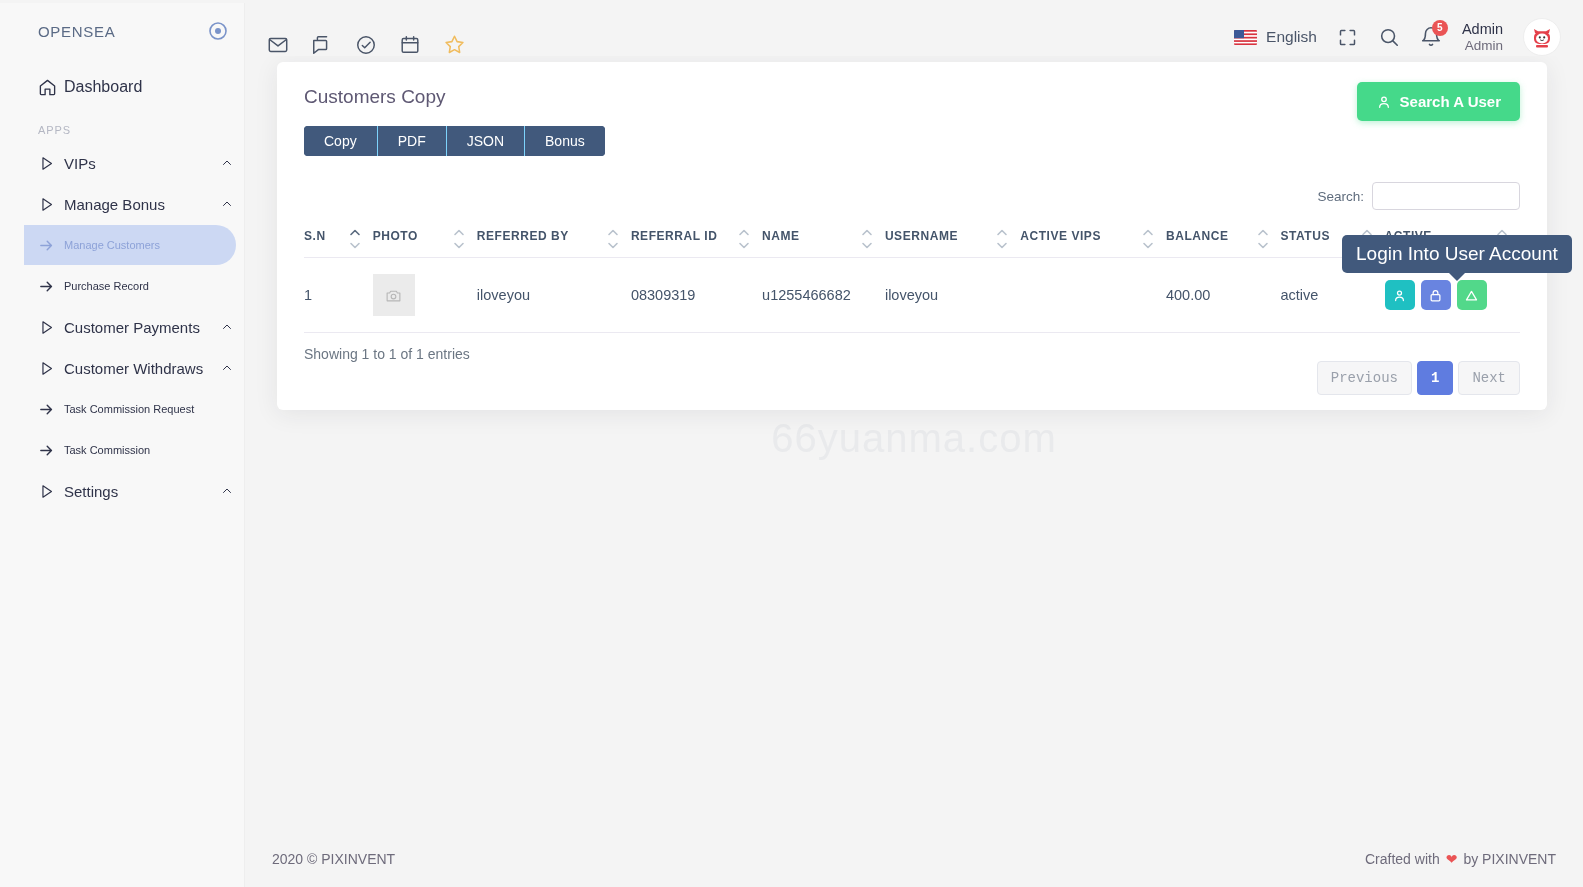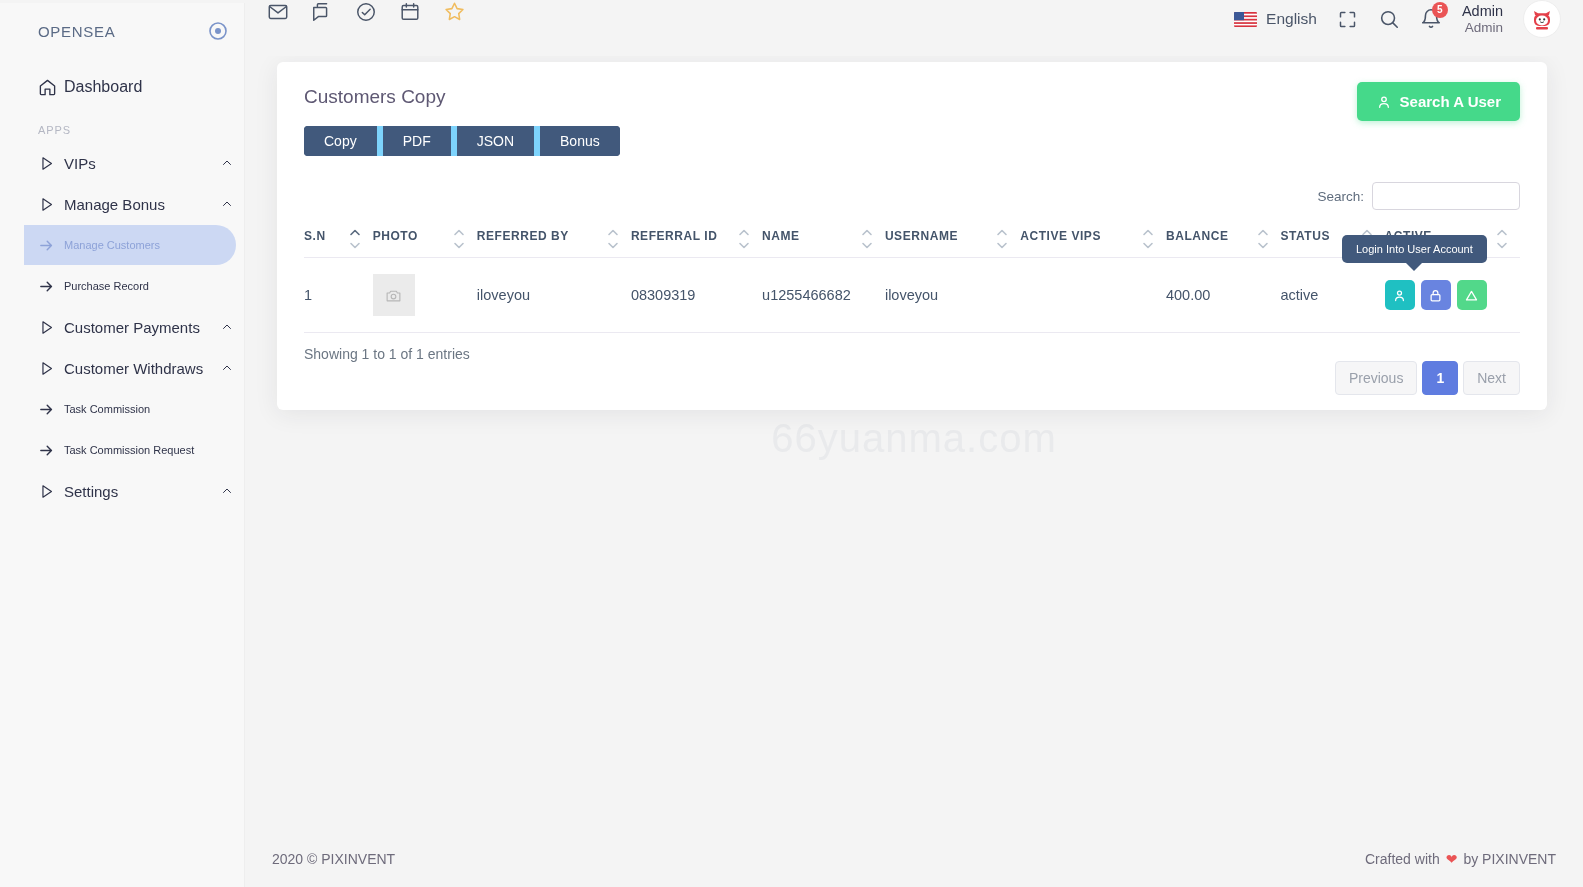--- a/index.html
+++ b/index.html
@@ -53,21 +53,21 @@
     font-size: 11px; letter-spacing: .9px; color: #b4b7c3;
     padding: 16px 0 6px 14px; font-weight: 400;
   }
   .nav-dash { font-size: 16px; }
 
   
   .topbar {
     position: absolute; left: 245px; top: 0;
     width: 1338px; height: 56px;
     background: #f4f4f4;
-    display: flex; align-items: flex-start;
+    display: flex; align-items: flex-end;
     padding: 0 22px 0 22px;
     z-index: 20;
   }
   .tb-left { display: flex; align-items: center; gap: 22px; }
   .tb-right { margin-left: auto; display: flex; align-items: center; gap: 20px; }
   .tb-ico { display: flex; align-items: center; cursor: pointer; }
   .lang-wrap { display: flex; align-items: center; gap: 9px; cursor: pointer; }
   .flag {
     width: 23px; height: 15px; border-radius: 1px; overflow: hidden;
     display: block; position: relative; background: #fff;
@@ -105,21 +105,21 @@
   }
   .card-head { position: relative; padding: 24px 27px 0 27px; }
   .card-title { font-size: 19px; color: #5e5873; font-weight: 400; }
   .btn-group {
     display: inline-flex; margin-top: 18px;
     border-radius: 4px; overflow: hidden;
     background: #41597c;
   }
   .btn-group button {
     background: #41597c; color: #fff; border: none;
-    border-right: 6px solid #7dd3fc;
+    border-right: 1px solid #7dd3fc;
     font-size: 14px; font-family: "Liberation Sans", sans-serif;
     padding: 7px 20px; cursor: pointer;
   }
   .btn-group button:last-child { border-right: none; }
   .search-user-btn {
     position: absolute; right: 27px; top: 20px;
     background: #45d98a; color: #fff; border: none;
     border-radius: 5px; padding: 11px 19px;
     font-size: 15px; font-weight: bold; cursor: pointer;
     display: flex; align-items: center; gap: 8px;
@@ -169,40 +169,40 @@
     display: flex; align-items: center; justify-content: center;
     cursor: pointer;
   }
   .act-login { background: #1fc0c2; }
   .act-lock  { background: #6984e0; }
   .act-up    { background: #52d88a; }
 
   .tooltip {
     position: absolute; left: 1065px; top: 173px;
     background: #41597c; color: #fff;
-    font-size: 11px; padding: 8px 14px; border-radius: 5px;
+    font-size: 19px; padding: 8px 14px; border-radius: 5px;
     white-space: nowrap; z-index: 15;
   }
   .tooltip::after {
     content: ""; position: absolute; left: 50%; margin-left: -8px; bottom: -8px;
     border-left: 8px solid transparent; border-right: 8px solid transparent;
     border-top: 8px solid #41597c;
   }
 
   .tbl-foot {
     display: flex; align-items: flex-start;
     padding: 13px 27px 0 27px;
   }
   .entries-info { font-size: 14px; color: #6b7683; }
   .pager { margin-left: auto; display: flex; gap: 5px; margin-top: 15px; }
   .pg {
     border: 1px solid #e4e6ec; background: #f6f6f7;
     color: #9aa0ab; border-radius: 4px;
     font-size: 14px; padding: 8px 13px; cursor: pointer;
-    font-family: Liberation Sans, sans-serif;
+    font-family: Liberation Mono, monospace;
   }
   .pg.cur { background: #5f7ce0; color: #fff; border-color: #5f7ce0; font-weight: bold; min-width: 34px; }
 
   
   .page-footer {
     position: absolute; left: 245px; bottom: 0;
     width: 1338px; height: 56px;
     display: flex; align-items: center; padding: 0 27px;
     font-size: 14px; color: #6e6b7b;
   }
@@ -310,30 +310,30 @@
             </svg>
         </span>
       </div>
 
       <div class="nav-item sub">
         <span class="nav-ico">
           <svg width="17" height="17" viewBox="0 0 24 24" fill="none" stroke="#2f3349" stroke-width="2" stroke-linecap="round" stroke-linejoin="round">
               <path d="M4 12h15M13 6l6 6-6 6"></path>
             </svg>
         </span>
-        <span class="nav-label">Task Commission</span>
+        <span class="nav-label">Task Commission Request</span>
       </div>
 
       <div class="nav-item sub">
         <span class="nav-ico">
           <svg width="17" height="17" viewBox="0 0 24 24" fill="none" stroke="#2f3349" stroke-width="2" stroke-linecap="round" stroke-linejoin="round">
               <path d="M4 12h15M13 6l6 6-6 6"></path>
             </svg>
         </span>
-        <span class="nav-label">Task Commission Request</span>
+        <span class="nav-label">Task Commission</span>
       </div>
 
       <div class="nav-item">
         <span class="nav-ico">
           <svg width="17" height="17" viewBox="0 0 24 24" fill="none" stroke="#2f3349" stroke-width="1.7" stroke-linejoin="round">
               <path d="M7 4l12 8-12 8z"></path>
             </svg>
         </span>
         <span class="nav-label">Settings</span>
         <span class="nav-chev">

